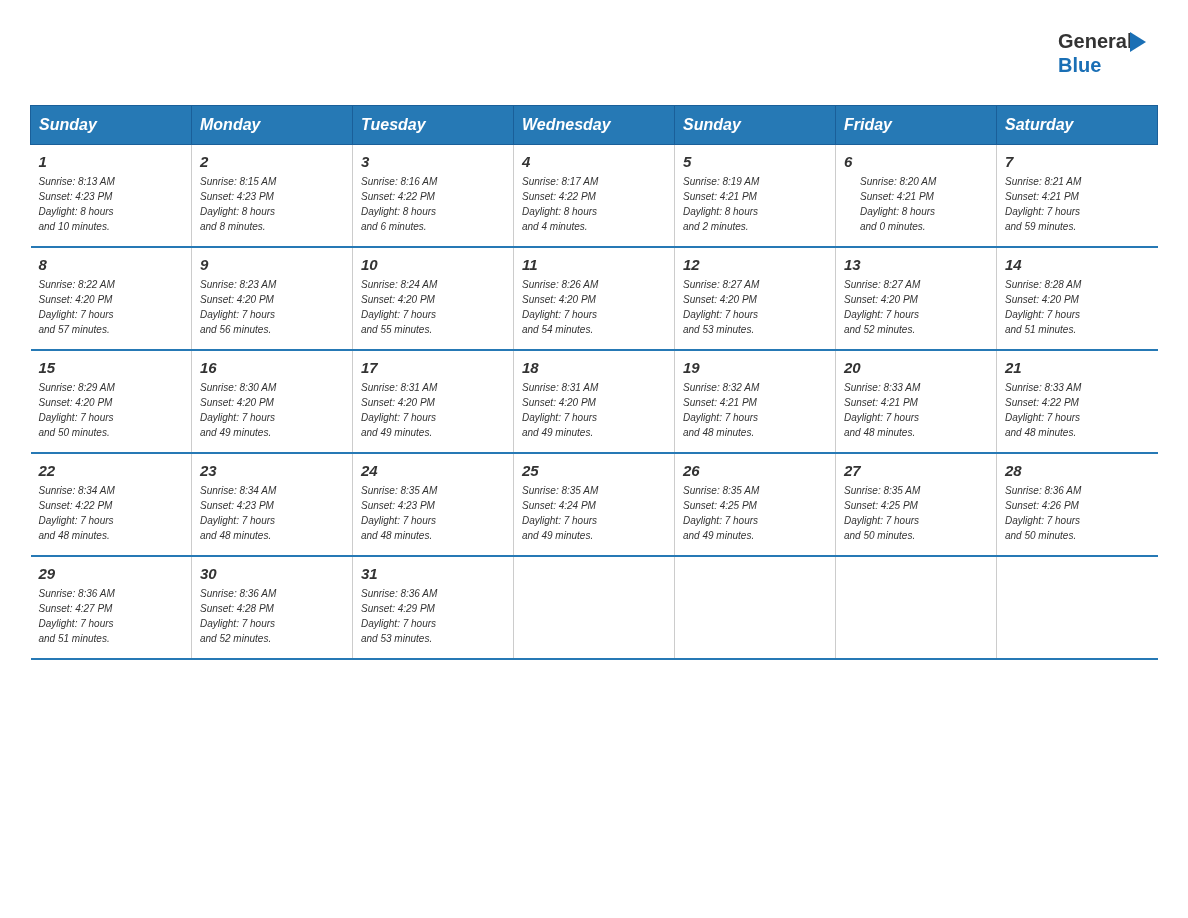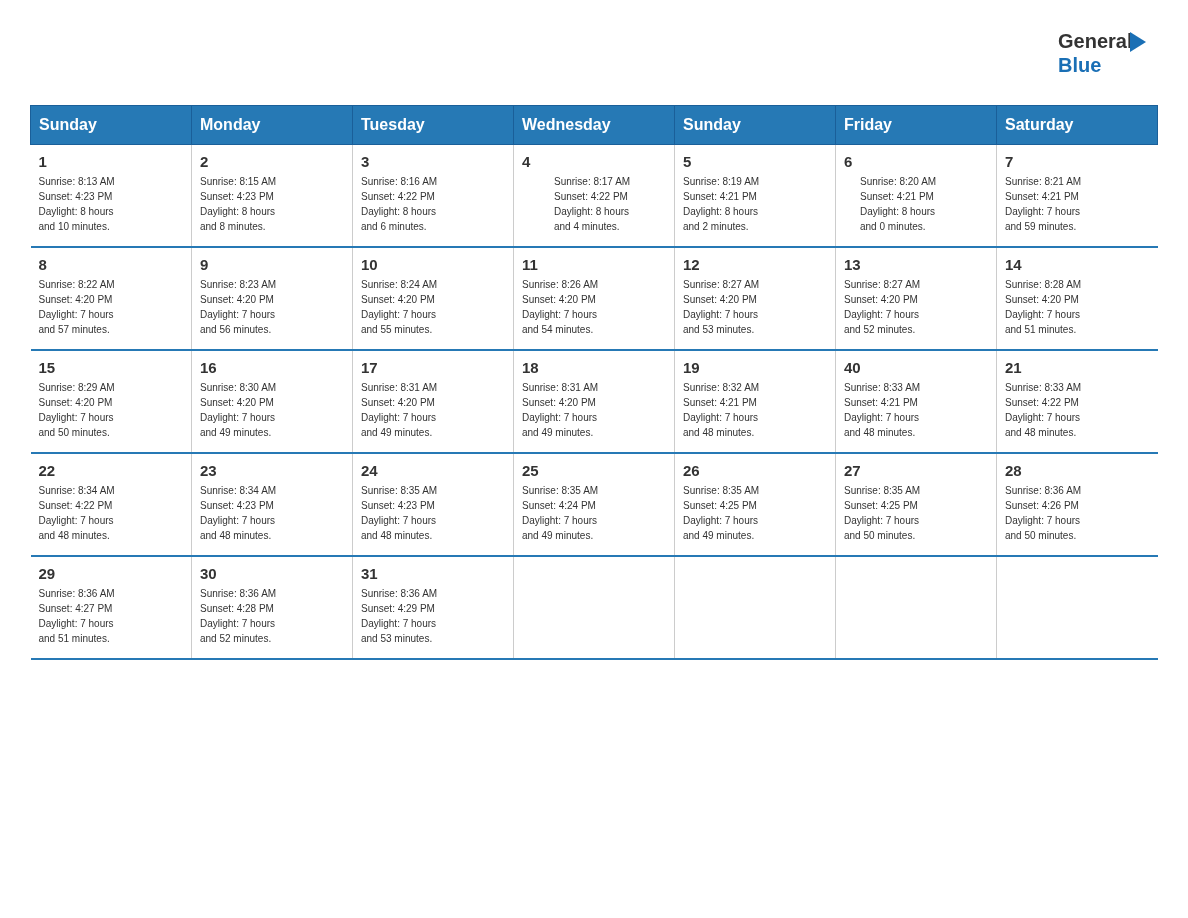--- a/index.html
+++ b/index.html
@@ -32,20 +32,21 @@
     }
     .location {
       font-size: 20px;
       color: #555;
       margin-top: 4px;
     }
     table {
       width: 100%;
       border-collapse: collapse;
       table-layout: fixed;
+      font-style: italic;
     }
     thead tr {
       background-color: #2679b5;
     }
     thead th {
       color: #fff;
       font-size: 16px;
       font-weight: 600;
       padding: 10px 8px;
       text-align: left;
@@ -130,21 +131,21 @@
         </td>
         <td>
           <span class="day-num">3</span>
           <div class="day-info" style="white-space: pre-line;">Sunrise: 8:16 AM
 Sunset: 4:22 PM
 Daylight: 8 hours
 and 6 minutes.</div>
         </td>
         <td>
           <span class="day-num">4</span>
-          <div class="day-info" style="white-space: pre-line; margin-left: 32px;">Sunrise: 8:17 AM
+          <div class="day-info" style="white-space: pre-line;">Sunrise: 8:17 AM
 Sunset: 4:22 PM
 Daylight: 8 hours
 and 4 minutes.</div>
         </td>
         <td>
           <span class="day-num">5</span>
           <div class="day-info" style="white-space: pre-line;">Sunrise: 8:19 AM
 Sunset: 4:21 PM
 Daylight: 8 hours
 and 2 minutes.</div>
@@ -245,21 +246,21 @@
 and 49 minutes.</div>
         </td>
         <td>
           <span class="day-num">19</span>
           <div class="day-info" style="white-space: pre-line;">Sunrise: 8:32 AM
 Sunset: 4:21 PM
 Daylight: 7 hours
 and 48 minutes.</div>
         </td>
         <td>
-          <span class="day-num">40</span>
+          <span class="day-num">20</span>
           <div class="day-info" style="white-space: pre-line;">Sunrise: 8:33 AM
 Sunset: 4:21 PM
 Daylight: 7 hours
 and 48 minutes.</div>
         </td>
         <td>
           <span class="day-num">21</span>
           <div class="day-info" style="white-space: pre-line;">Sunrise: 8:33 AM
 Sunset: 4:22 PM
 Daylight: 7 hours

